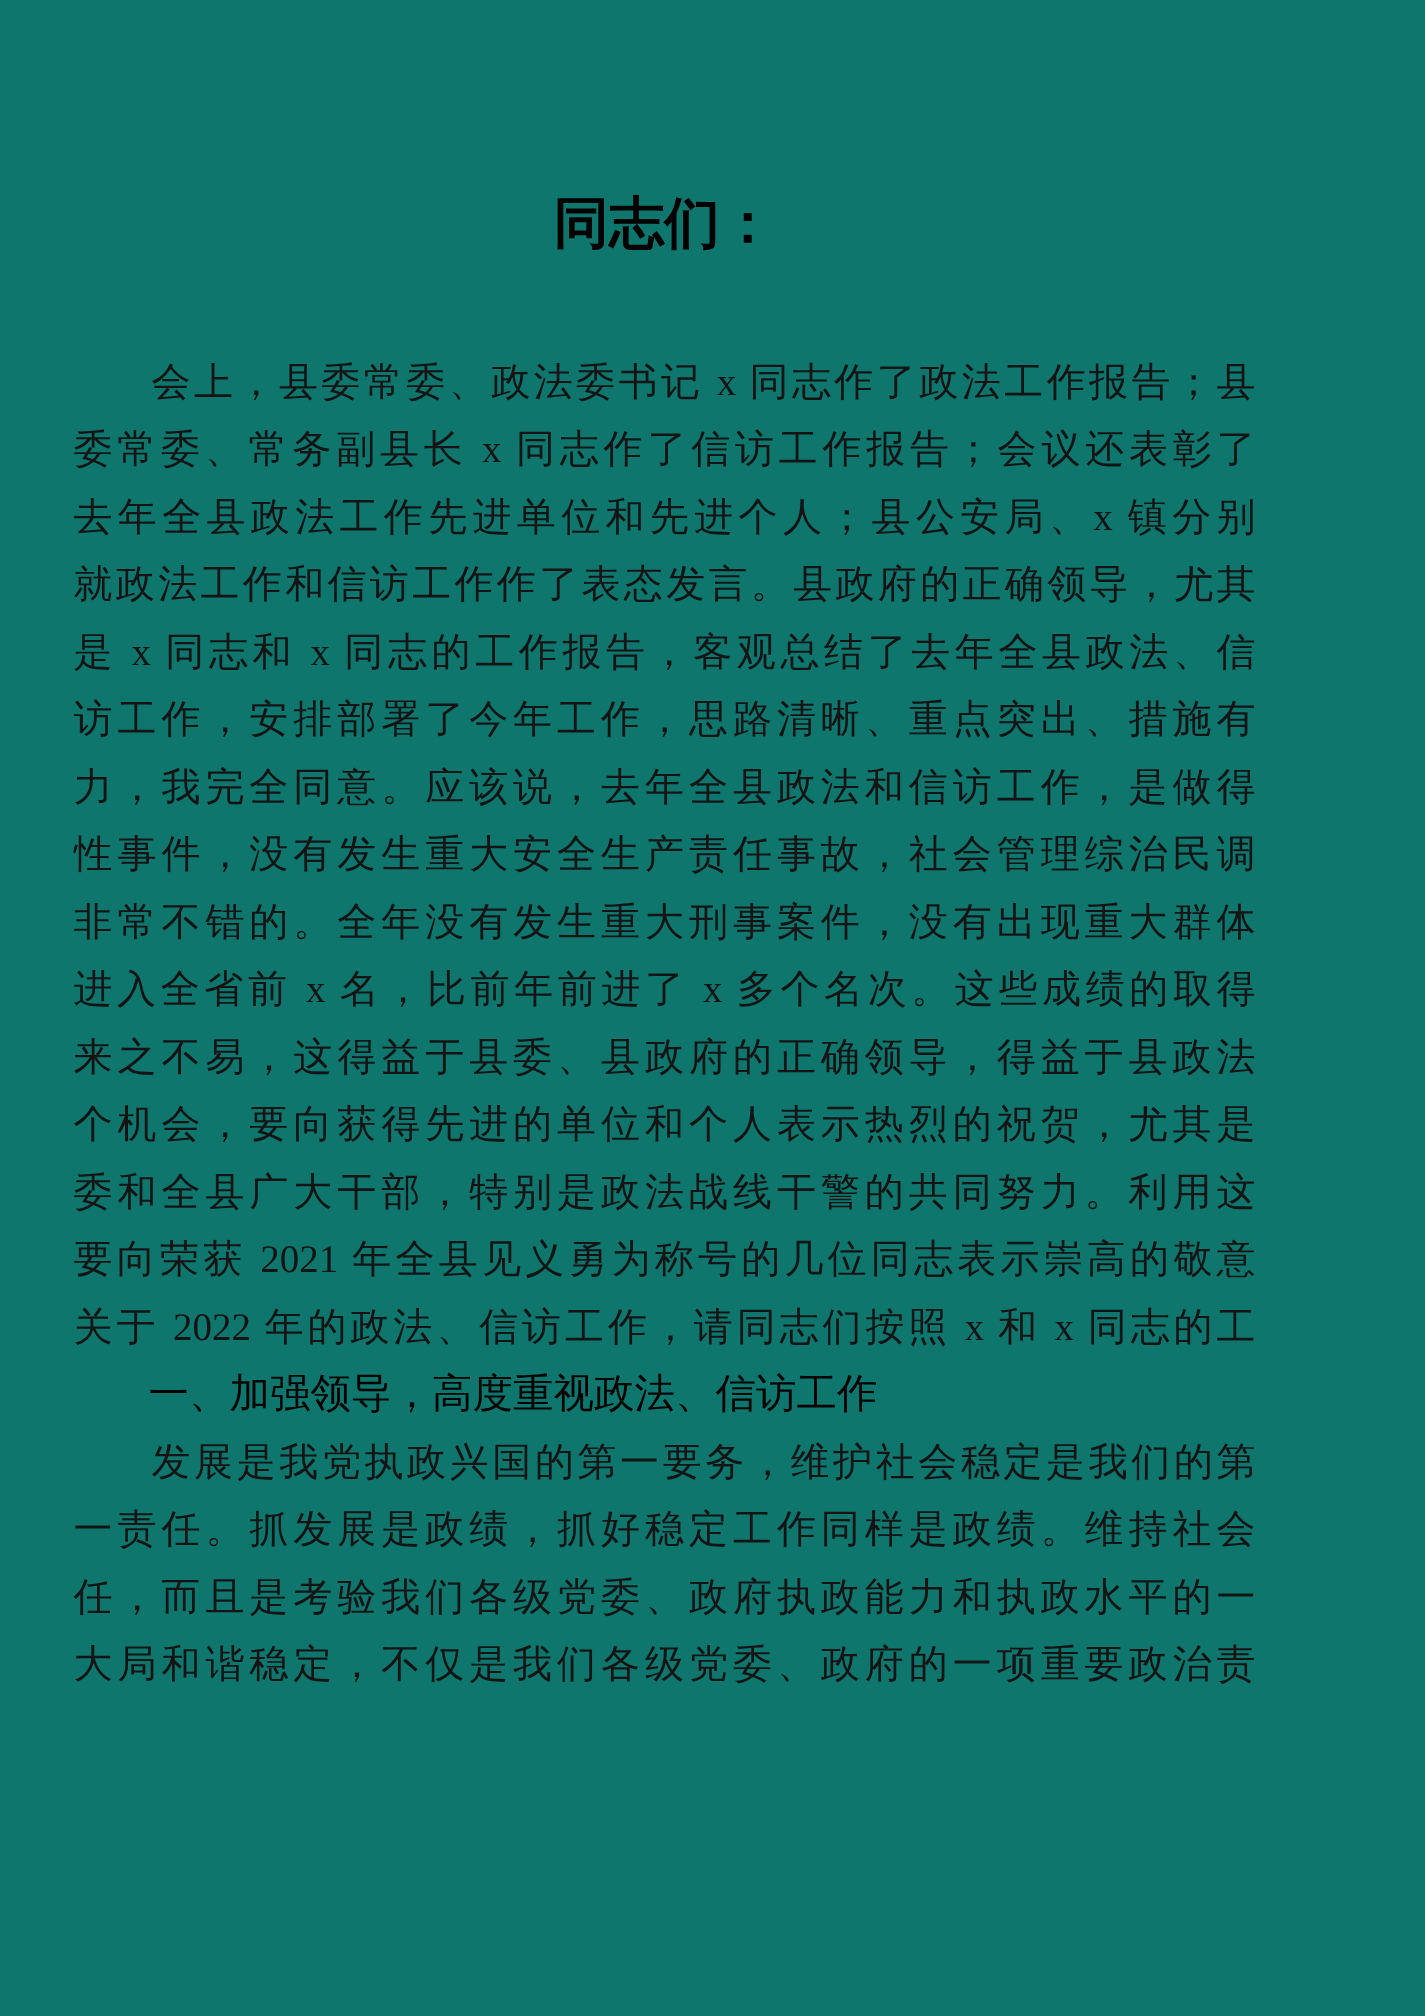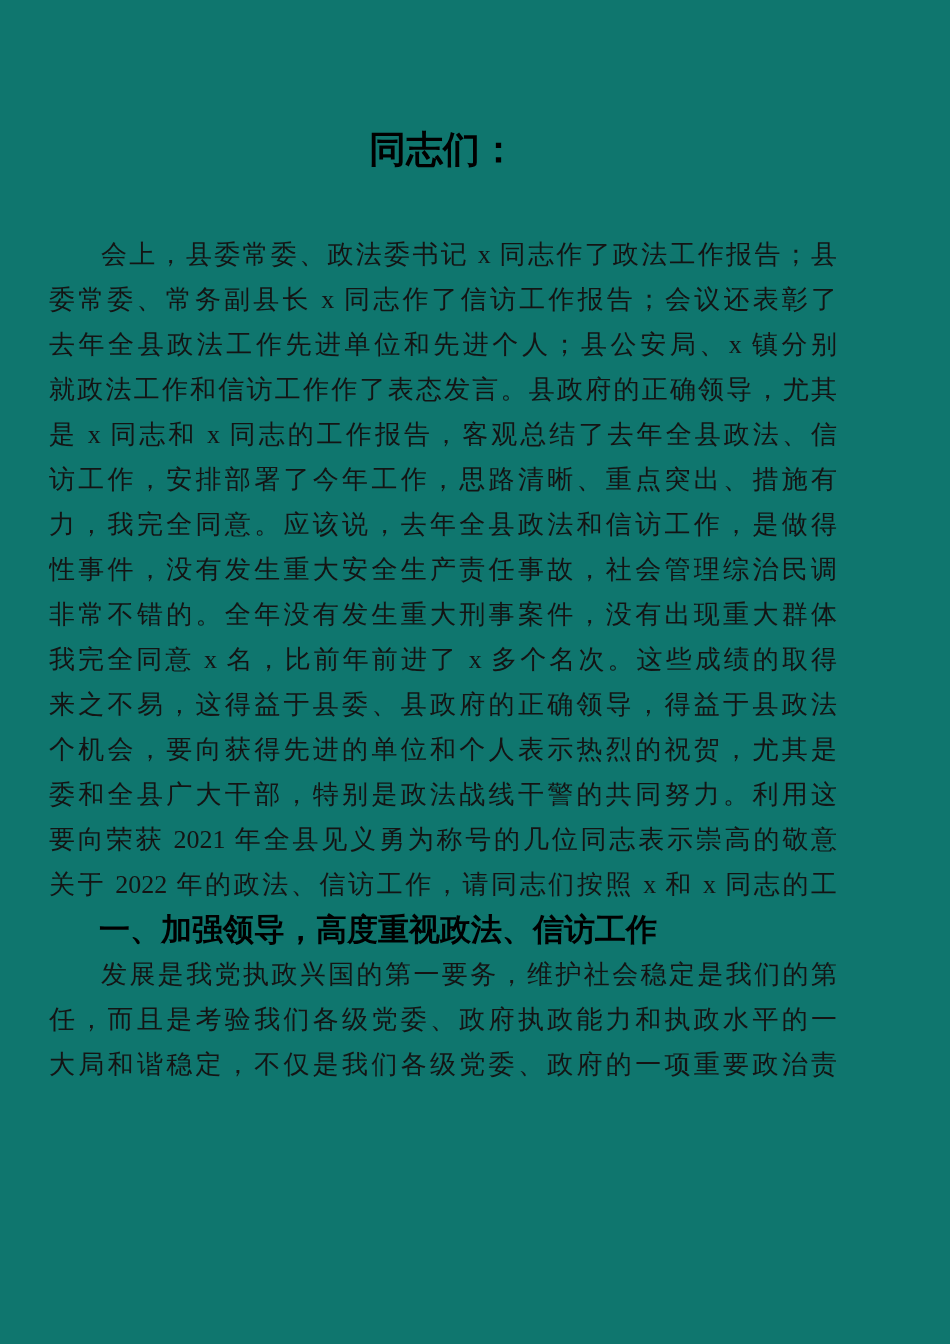--- a/index.html
+++ b/index.html
@@ -34,24 +34,24 @@
     height: 45px;
     overflow: hidden;
     color: #141414;
   }
   .line.jl {
     text-align: justify;
     text-align-last: justify;
   }
   .line.first { text-indent: 52px; }
   .heading {
-    font-size: 31px;
+    font-size: 27px;
     line-height: 45px;
     height: 45px;
-    font-weight: 700;
+    font-weight: 400;
     text-indent: 50px;
     color: #000000;
     font-family: "Liberation Sans", sans-serif;
   }
 </style>
 </head>
 <body>
 
 <div class="page">
   <h1 class="title">同志们：</h1>
@@ -59,27 +59,28 @@
       <div class="paragraph">
         <div class="line first jl">会上，县委常委、政法委书记 x 同志作了政法工作报告；县</div>
         <div class="line jl">委常委、常务副县长 x 同志作了信访工作报告；会议还表彰了</div>
         <div class="line jl">去年全县政法工作先进单位和先进个人；县公安局、x 镇分别</div>
         <div class="line jl">就政法工作和信访工作作了表态发言。县政府的正确领导，尤其</div>
         <div class="line jl">是 x 同志和 x 同志的工作报告，客观总结了去年全县政法、信</div>
         <div class="line jl">访工作，安排部署了今年工作，思路清晰、重点突出、措施有</div>
         <div class="line jl">力，我完全同意。应该说，去年全县政法和信访工作，是做得</div>
         <div class="line jl">性事件，没有发生重大安全生产责任事故，社会管理综治民调</div>
         <div class="line jl">非常不错的。全年没有发生重大刑事案件，没有出现重大群体</div>
-        <div class="line jl">我完全同意 x 名，比前年前进了 x 多个名次。这些成绩的取得</div>
+        <div class="line jl">进入全省前 x 名，比前年前进了 x 多个名次。这些成绩的取得</div>
         <div class="line jl">来之不易，这得益于县委、县政府的正确领导，得益于县政法</div>
         <div class="line jl">个机会，要向获得先进的单位和个人表示热烈的祝贺，尤其是</div>
         <div class="line jl">委和全县广大干部，特别是政法战线干警的共同努力。利用这</div>
         <div class="line jl">要向荣获 2021 年全县见义勇为称号的几位同志表示崇高的敬意</div>
         <div class="line jl">关于 2022 年的政法、信访工作，请同志们按照 x 和 x 同志的工</div>
       </div>
       <div class="heading">一、加强领导，高度重视政法、信访工作</div>
       <div class="paragraph">
         <div class="line first jl">发展是我党执政兴国的第一要务，维护社会稳定是我们的第</div>
+        <div class="line jl">一责任。抓发展是政绩，抓好稳定工作同样是政绩。维持社会</div>
         <div class="line jl">任，而且是考验我们各级党委、政府执政能力和执政水平的一</div>
         <div class="line jl">大局和谐稳定，不仅是我们各级党委、政府的一项重要政治责</div>
       </div>
     </div>
 </div>
 
 </body></html>

